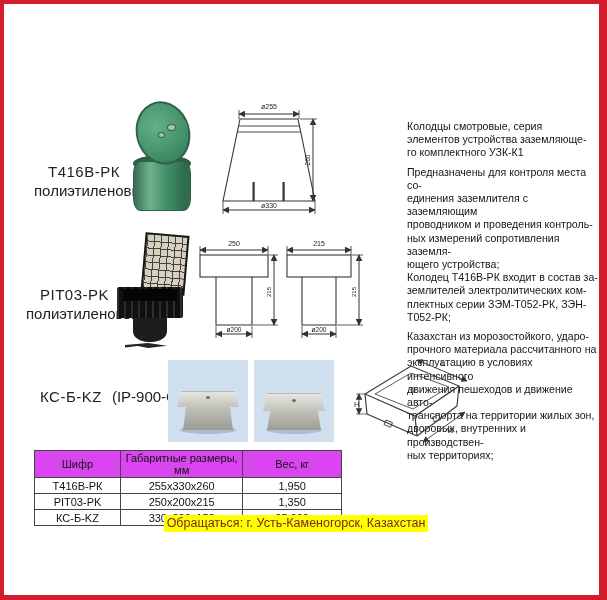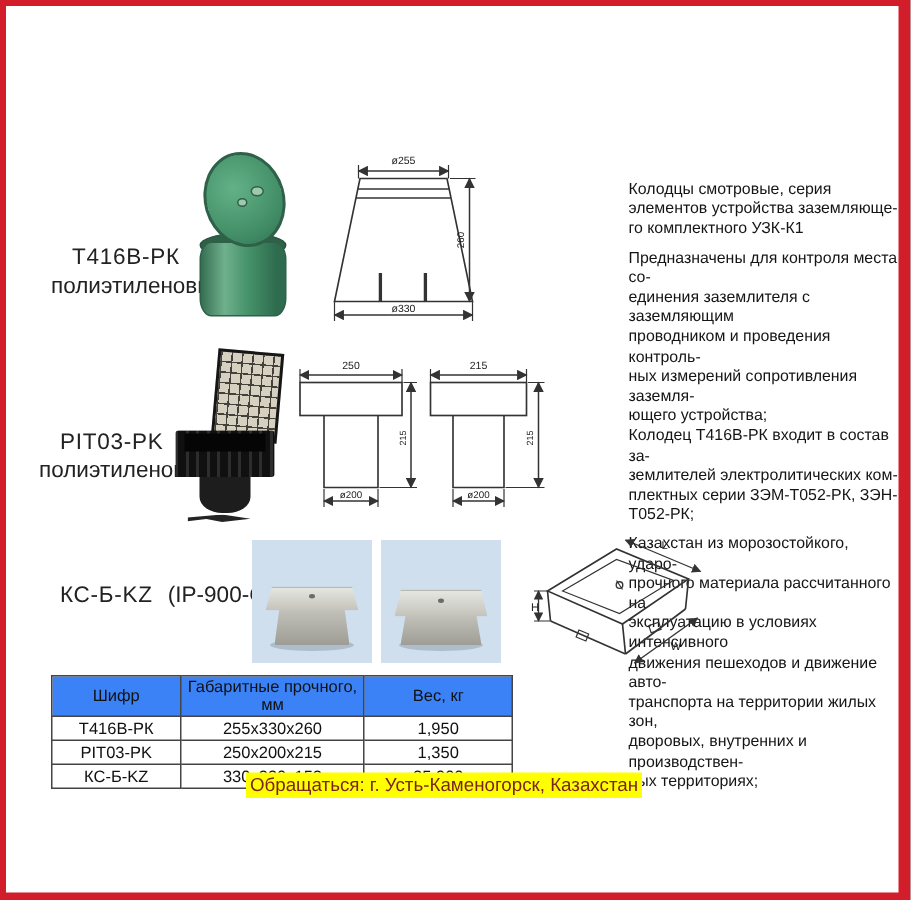--- a/index.html
+++ b/index.html
@@ -12,21 +12,21 @@
   .title{
     position:absolute;top:29px;left:0;width:525px;text-align:center;
     font-size:18px;font-weight:bold;letter-spacing:.4px;color:#111;
   }
   
   .prod-label{position:absolute;font-size:15px;color:#222;line-height:19px;}
   .prod-label .code{padding-left:14px;letter-spacing:.5px;}
   .prod-label .variant{margin-left:10px;}
   
   .desc{position:absolute;left:399px;top:116px;width:196px;font-size:10.6px;line-height:13.2px;color:#151515;}
-  .desc p{margin:0 0 6px 16px;white-space:pre-line;}
+  .desc p{margin:0 0 6px 4px;white-space:pre-line;}
   
   .photo{position:absolute;}
   
   .gp-body{position:absolute;left:2px;top:60px;width:56px;height:48px;
     background:linear-gradient(90deg,#356f52,#6fb08c 28%,#46946b 55%,#2f6b4e 90%);
     border:1px solid #2e6148;border-radius:8px/12px;}
   .gp-mouth{position:absolute;left:2px;top:54px;width:56px;height:15px;border-radius:50%;
     background:#2e6148;border:1px solid #275441;}
   .gp-lid{position:absolute;left:5px;top:0px;width:50px;height:60px;border-radius:50%;
     background:radial-gradient(circle at 40% 35%,#63b286,#3f8a64 70%,#336f51);
@@ -52,21 +52,21 @@
   .cp-top{position:absolute;left:9px;bottom:35px;width:62px;height:15px;
     background:linear-gradient(#e6e6e1,#c3c3bb);clip-path:polygon(7% 0,93% 0,100% 100%,0 100%);
     border-top:1px solid #b9b9b1;}
   .cp-dot{position:absolute;left:38px;bottom:43px;width:4px;height:3px;border-radius:50%;background:#6c6c66;}
   
   svg text{font-family:"Liberation Sans",sans-serif;fill:#222;}
   
   .spec-table{position:absolute;left:30px;top:446px;width:308px;border-collapse:collapse;
     font-size:11px;color:#111;}
   .spec-table th,.spec-table td{border:1px solid #444;text-align:center;padding:1px 2px;height:13px;font-weight:normal;}
-  .spec-table th{background:#3b82f6;height:16px;}
+  .spec-table th{background:#d946ef;height:16px;}
   .col-code{width:85px;}.col-size{width:122px;}.col-weight{width:99px;}
   
   .contact{position:absolute;left:0;top:511px;width:528px;text-align:center;
     font-size:12.5px;line-height:17px;color:#7b241e;padding-left:28px;}
   .contact .hl{background:#ffff00;padding:0 3px;display:inline-block;}
 </style>
 </head>
 <body>
 
 <div class="page">
@@ -240,21 +240,21 @@
     <text x="90" y="12" font-size="7.5">L</text>
 
     <line x1="72" y1="88" x2="114" y2="58" stroke="#333" stroke-width="0.9" marker-start="url(#arr4)" marker-end="url(#arr4)"></line>
     <text x="96" y="79" font-size="7.5">W</text>
   </svg>
 
   <table class="spec-table">
     <thead>
       <tr>
         <th class="col-code">Шифр</th>
-        <th class="col-size">Габаритные прочного, мм</th>
+        <th class="col-size">Габаритные размеры, мм</th>
         <th class="col-weight">Вес, кг</th>
       </tr>
     </thead>
     <tbody>
       <tr>
         <td>Т416В-РК</td>
         <td>255x330x260</td>
         <td>1,950</td>
       </tr>
       <tr>

